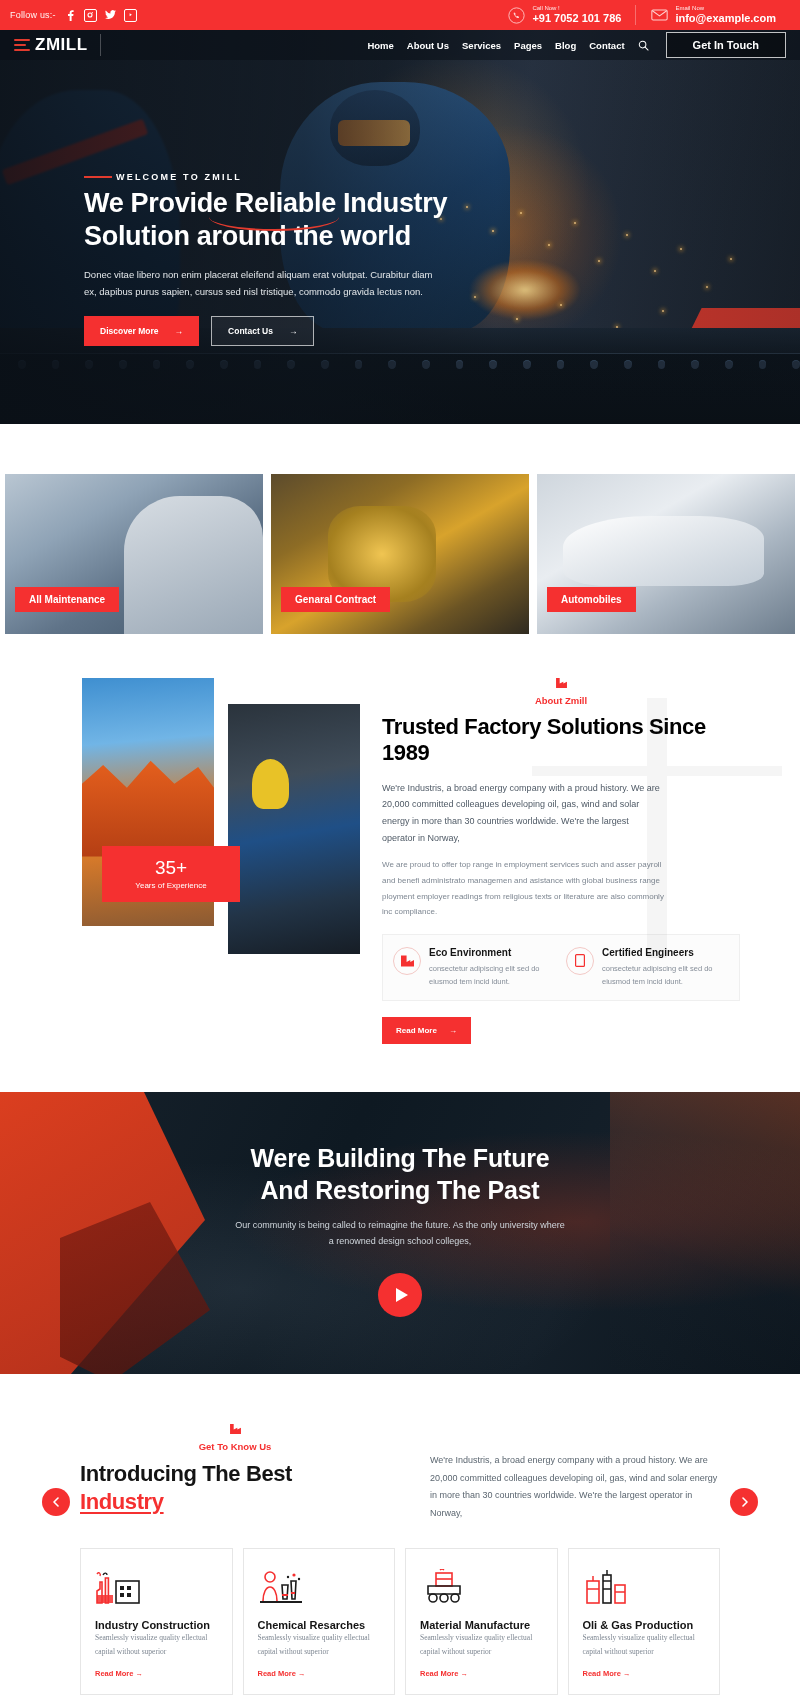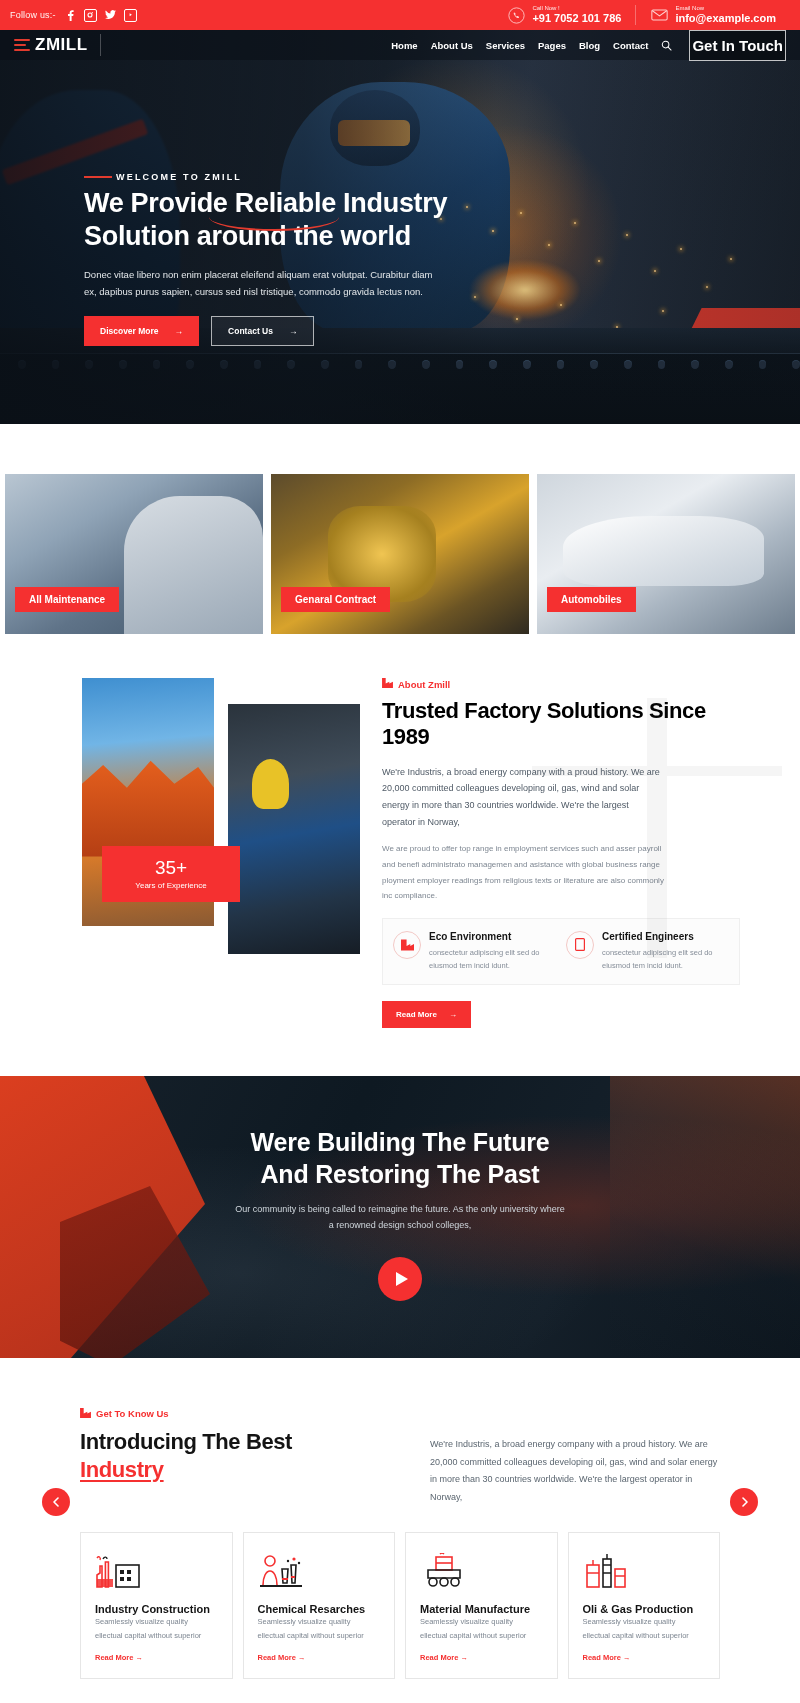--- a/index.html
+++ b/index.html
@@ -115,21 +115,21 @@
   .logo-mark i:nth-child(1){ top:0; width:16px; }
   .logo-mark i:nth-child(2){ top:5px; width:12px; }
   .logo-mark i:nth-child(3){ top:10px; width:16px; }
   .logo-text { color:#fff; font-size:17px; font-weight:bold; letter-spacing:.5px; }
   .logo-divider { width:1px; height:22px; background:rgba(255,255,255,.25); margin-left:12px; }
   .nav-right { margin-left:auto; display:flex; align-items:center; gap:13px; }
   .nav-link { color:#fff; font-size:9.5px; font-weight:bold; text-decoration:none; }
   .search-icon { color:#fff; font-size:10px; display:flex; align-items:center; }
   .btn-touch {
     border:1px solid rgba(255,255,255,.75); background:rgba(0,0,0,.35);
-    color:#fff; font-size:15px; font-weight:bold; padding:6px 2px; margin-left:4px;
+    color:#fff; font-size:11px; font-weight:bold; padding:6px 26px; margin-left:4px;
   }
 
   .hero-content { position:relative; z-index:4; padding:112px 0 0 84px; max-width:470px; }
   .eyebrow { display:flex; align-items:center; gap:4px; margin-bottom:5px; }
   .eyebrow .line { width:28px; height:2px; background:#E23B2E; }
   .eyebrow .txt { color:#fff; font-size:9px; font-weight:bold; letter-spacing:2.2px; }
   .hero-title {
     color:#fff; font-size:27px; line-height:1.22; font-weight:bold; letter-spacing:-.3px;
     position:relative; margin-bottom:14px;
   }
@@ -186,21 +186,21 @@
     background:#e8c227; border-radius:50% 50% 30% 30%;
   }
   .badge {
     position:absolute; left:42px; top:168px; width:138px; height:56px; background:#F53030;
     color:#fff; display:flex; flex-direction:column; align-items:center; justify-content:center;
   }
   .badge .n { font-size:19px; font-weight:normal; line-height:1; }
   .badge .t { font-size:8px; margin-top:4px; }
 
   .about-text { flex:1; padding-left:22px; position:relative; }
-  .sec-eyebrow { display:flex; align-items:center; gap:5px; margin-bottom:8px; }
+  .sec-eyebrow { display:flex; align-items:center; gap:5px; margin-bottom:8px;flex-direction:column; }
   .sec-eyebrow .ico { color:#F53030; font-size:10px; line-height:1; }
   .sec-eyebrow .lab { color:#F53030; font-size:9.5px; font-weight:bold; }
   .about-h {
     font-size:22px; font-weight:bold; color:#000000; line-height:1.2; margin-bottom:13px;
     letter-spacing:-.4px;
   }
   .about-p1 { font-size:9px; color:#4f5a66; line-height:1.85; margin-bottom:11px; max-width:280px; }
   .about-p2 { font-size:8px; color:#7e8792; line-height:1.95; margin-bottom:14px; max-width:290px; }
   .feat-row {
     display:flex; gap:10px; background:#fcfcfc; border:1px solid #efefef; padding:12px 10px;
@@ -268,21 +268,21 @@
   .intro-h .hl { color:#F53030; text-decoration:underline; text-underline-offset:3px; }
   .intro-right { flex:1; font-size:9px; color:#5b6670; line-height:1.95; padding-top:28px; }
 
   .svc-row { display:flex; gap:10px; padding:26px 80px 0; }
   .svc-card {
     flex:1; border:1px solid #e6e6e6; padding:18px 14px 16px; background:#fff;
     min-height:142px;
   }
   .svc-ico { height:38px; margin-bottom:14px; display:flex; align-items:flex-end; }
   .svc-h { font-size:11px; font-weight:bold; color:#141414; margin-bottom:0; }
-  .svc-p { font-size:7.5px; color:#7e8792; line-height:1.85; margin-bottom:10px; }
+  .svc-p { font-size:7.5px; color:#7e8792; line-height:1.85; margin-bottom:10px;font-family:Liberation Serif, serif; }
   .svc-link { font-size:7.5px; font-weight:bold; color:#F53030; }
 
   .arrow-btn {
     position:absolute; top:1488px; width:28px; height:28px; border-radius:50%;
     background:#F53030; color:#fff; display:flex; align-items:center; justify-content:center;
     font-size:12px; cursor:pointer; z-index:9;
   }
   .arrow-left { left:42px; }
   .arrow-right { right:42px; }
 </style>

